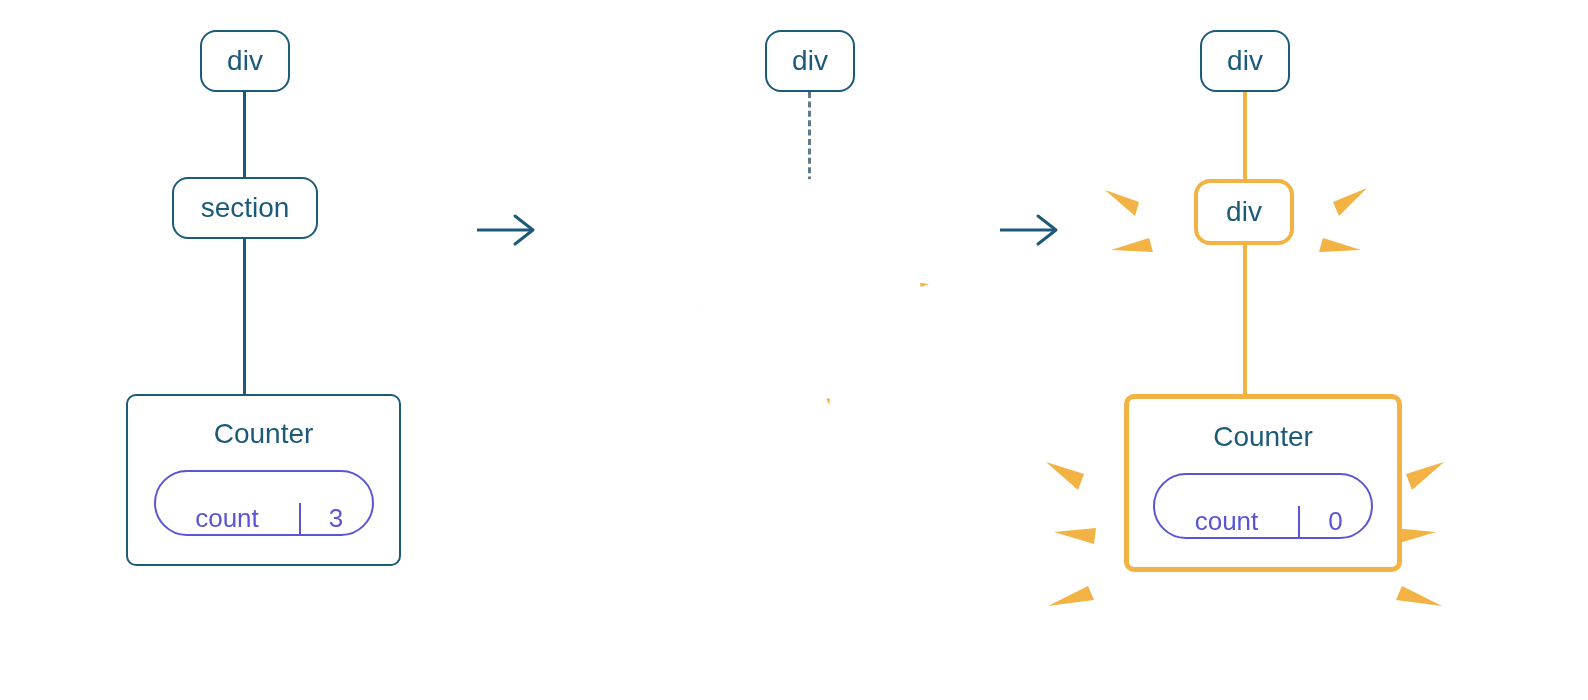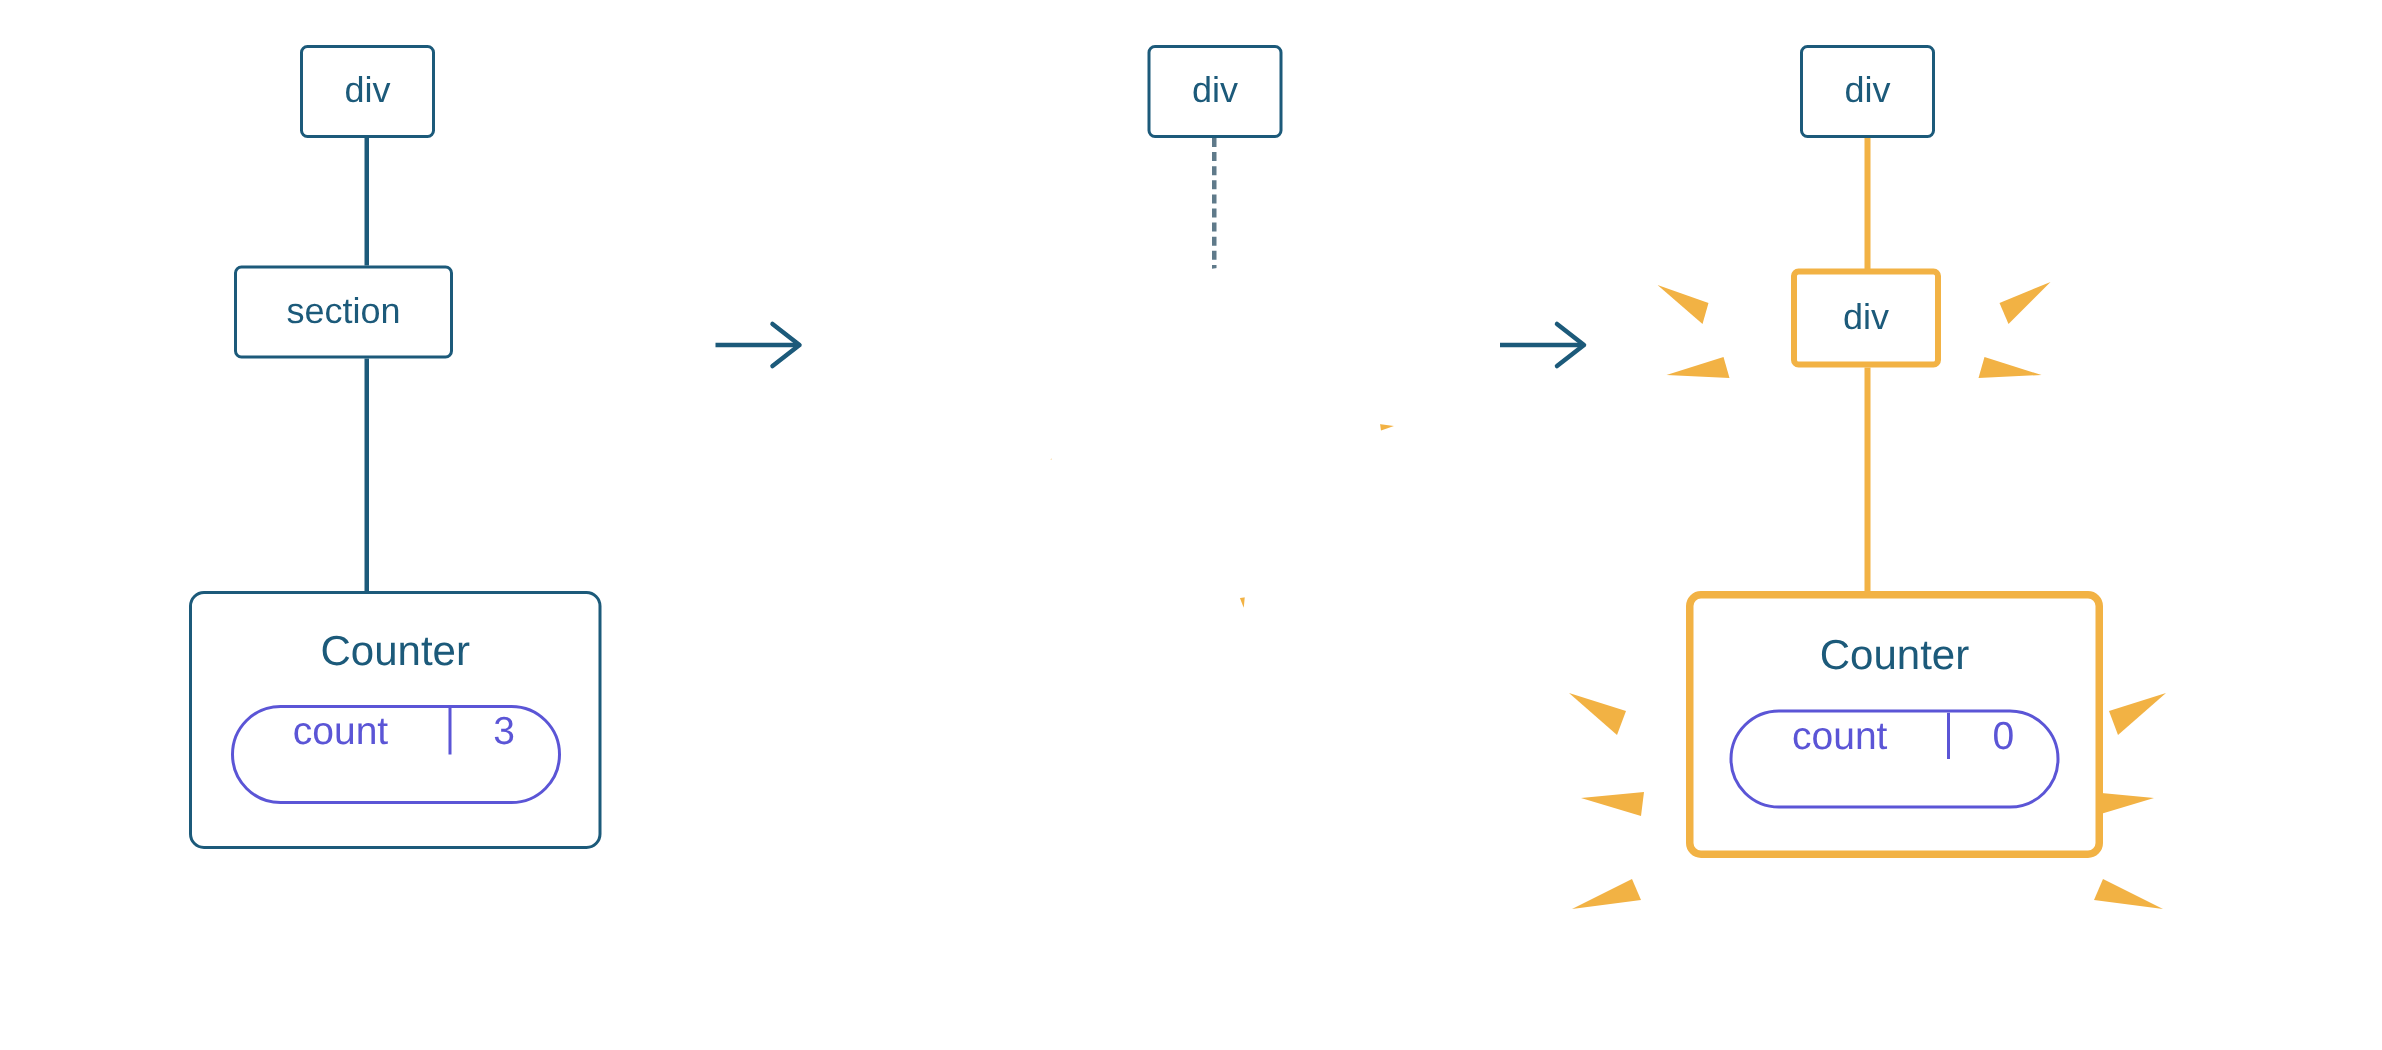--- a/index.html
+++ b/index.html
@@ -6,25 +6,25 @@
   body {
     width: 1588px;
     height: 700px;
     position: relative;
     font-family: -apple-system, BlinkMacSystemFont, "Segoe UI", sans-serif;
     background: #fff;
   }
   .node {
     position: absolute;
     background: #fff;
-    border-radius: 5px;
+    border-radius: 16px;
     display: flex;
     align-items: center;
     justify-content: center;
-    font-size: 24px;
+    font-size: 28px;
     color: #1c5a7a;
     font-weight: 500;
     text-align: center;
   }
   .node.blue { border: 2px solid #1c5a7a; }
   .node.gold { border: 4px solid #f2b244; }
   .counter-box {
     position: absolute;
     background: #fff;
     border-radius: 10px;
@@ -37,21 +37,21 @@
   .counter-box.blue { border: 2px solid #1c5a7a; }
   .counter-box.gold { border: 5px solid #f2b244; }
   .counter-title {
     font-size: 28px;
     color: #1c5a7a;
     margin-bottom: 20px;
     font-weight: 500;
   }
   .pill {
     display: flex;
-    align-items: flex-start;
+    align-items: flex-end;
     border: 2px solid #5b55d6;
     border-radius: 999px;
     height: 66px;
     width: 220px;
     overflow: hidden;
   }
   .pill-label {
     flex: 0 0 145px;
     display: flex;
     align-items: center;
@@ -104,21 +104,21 @@
   <polygon points="0,28 34,38 28,52" fill="#fff"></polygon>
   <polygon points="10,82 48,80 44,94" fill="#fff"></polygon>
   <polygon points="2,146 40,128 44,142" fill="#fff"></polygon>
 </svg>
 
 <div class="node blue" style="left:200px; top:30px; width:90px; height:62px;">
   <span>div</span>
 </div>
 <div class="line-blue" style="left:243px; top:92px; height:85px;"></div>
 
-<div class="node blue" style="left:156px; top:177px; width:146px; height:62px;">
+<div class="node blue" style="left:172px; top:177px; width:146px; height:62px;">
   <span>section</span>
 </div>
 <div class="line-blue" style="left:243px; top:239px; height:155px;"></div>
 
 <div class="counter-box blue" style="left:110px; top:394px; width:275px;">
   <div class="counter-title">Counter</div>
   <div class="pill">
     <div class="pill-label">count</div>
     <div class="pill-value">3</div>
   </div>

